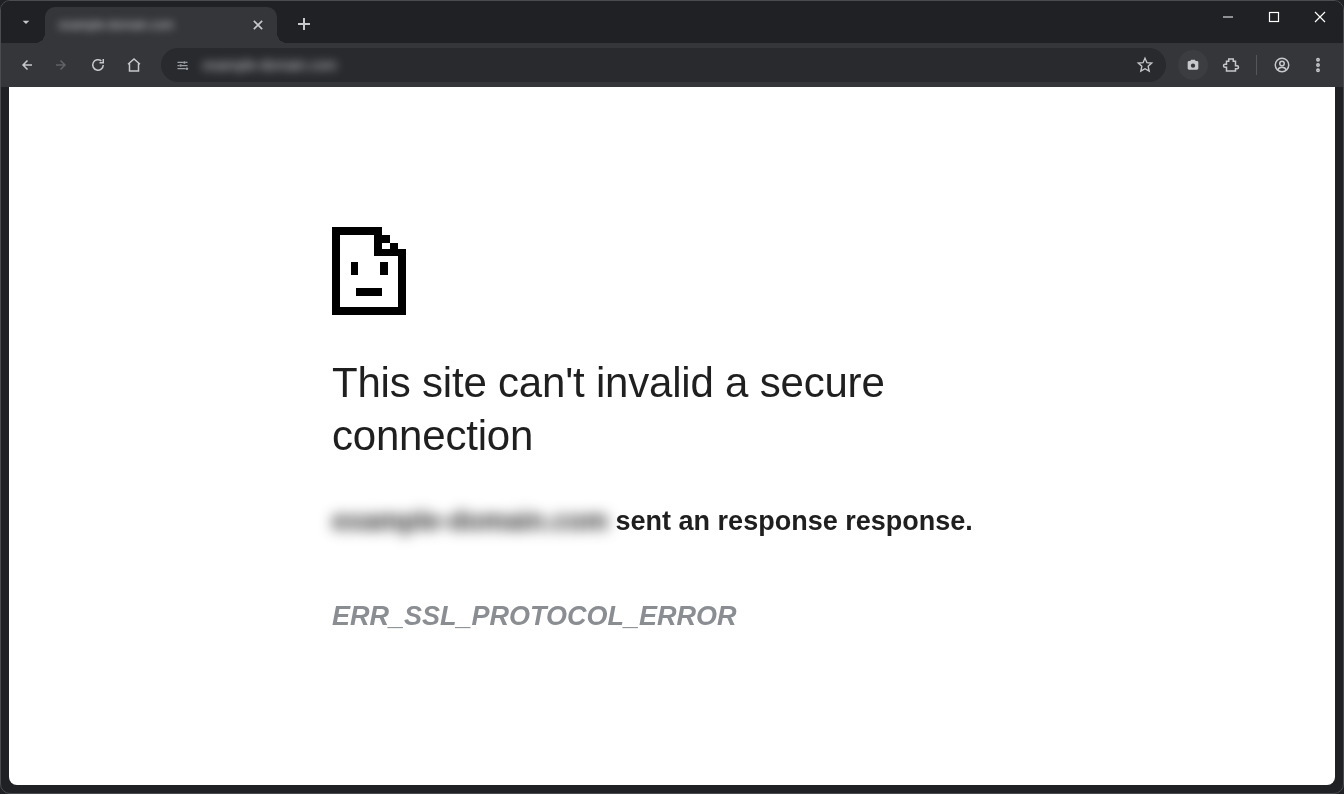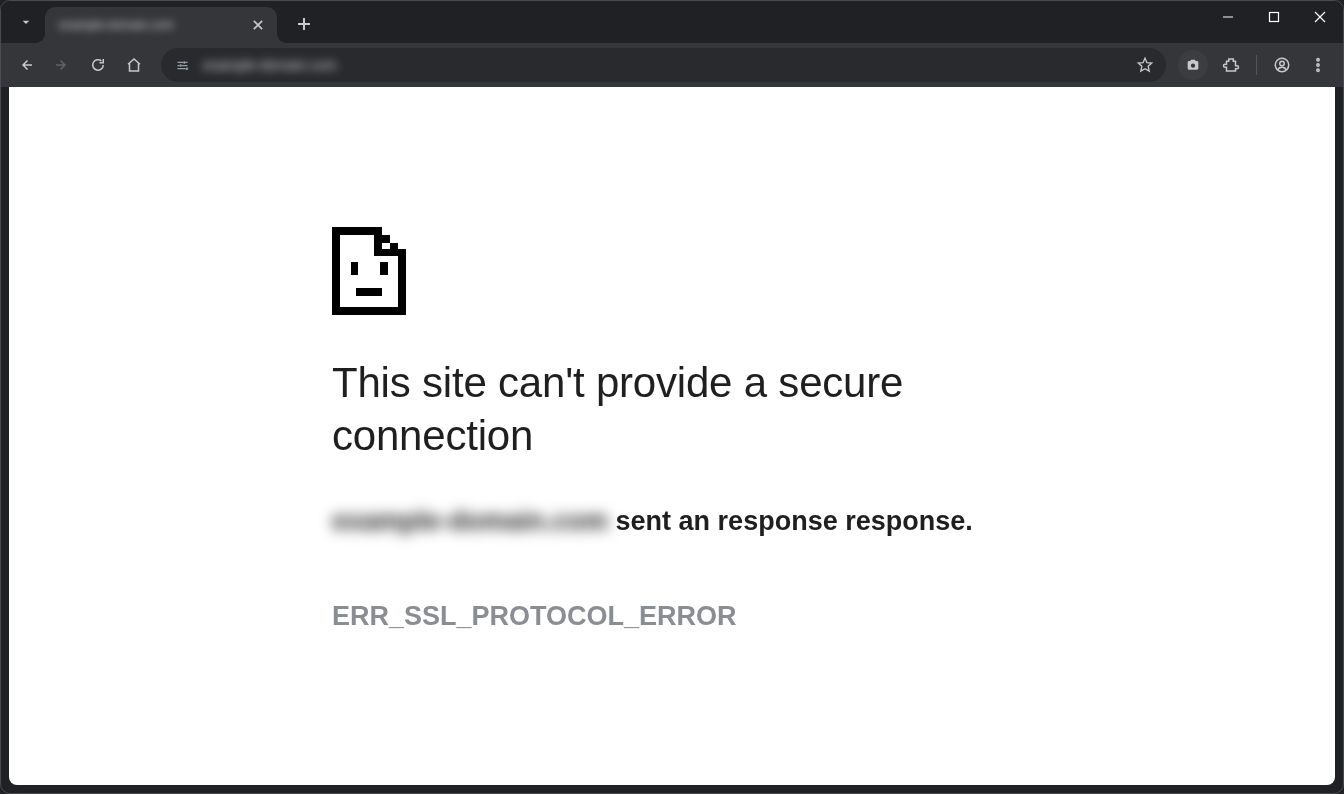--- a/index.html
+++ b/index.html
@@ -120,21 +120,21 @@
     font-family:"Segoe UI",Arial,sans-serif;color:var(--body-text);
   }
   .sad-page-icon{margin-bottom:42px;}
   .sad-page-icon svg{width:74px;height:88px;display:block;shape-rendering:crispEdges;}
   .error-heading{
     font-size:42px;font-weight:400;line-height:1.25;color:var(--heading-color);
     margin:0 0 42px 0;letter-spacing:-0.2px;
   }
   .error-body{font-size:27px;font-weight:600;margin:0 0 62px 0;line-height:1.3;}
   .blurred-domain{filter:blur(7px);font-weight:700;}
-  .error-code{font-size:27px;font-weight:600;color:var(--muted-text);margin:0;}
+  .error-code{font-size:27px;font-weight:600;color:var(--muted-text);margin:0;font-style:italic;}
 </style>
 </head>
 <body>
 
 <div class="chrome-top">
 
   <div class="tabstrip">
     <div class="search-tabs">
       <svg viewBox="0 0 24 24">
           <path d="M7 10l5 5 5-5z"></path>
@@ -262,21 +262,21 @@
           <rect x="32" y="16" width="24" height="6"></rect>
           <rect x="38" y="6" width="6" height="6"></rect>
           <rect x="44" y="12" width="6" height="6"></rect>
           <rect x="14" y="26" width="6" height="10"></rect>
           <rect x="36" y="26" width="6" height="10"></rect>
           <rect x="18" y="46" width="20" height="6"></rect>
         </g>
       </svg>
     </div>
 
-    <h1 class="error-heading">This site can't provide a secure connection</h1>
+    <h1 class="error-heading">This site can't invalid a secure connection</h1>
 
     <p class="error-body">
       <span class="blurred-domain">example-domain.com</span><span> sent an response response.</span>
     </p>
 
     <p class="error-code">ERR_SSL_PROTOCOL_ERROR</p>
 
   </div>
 </div>
 

